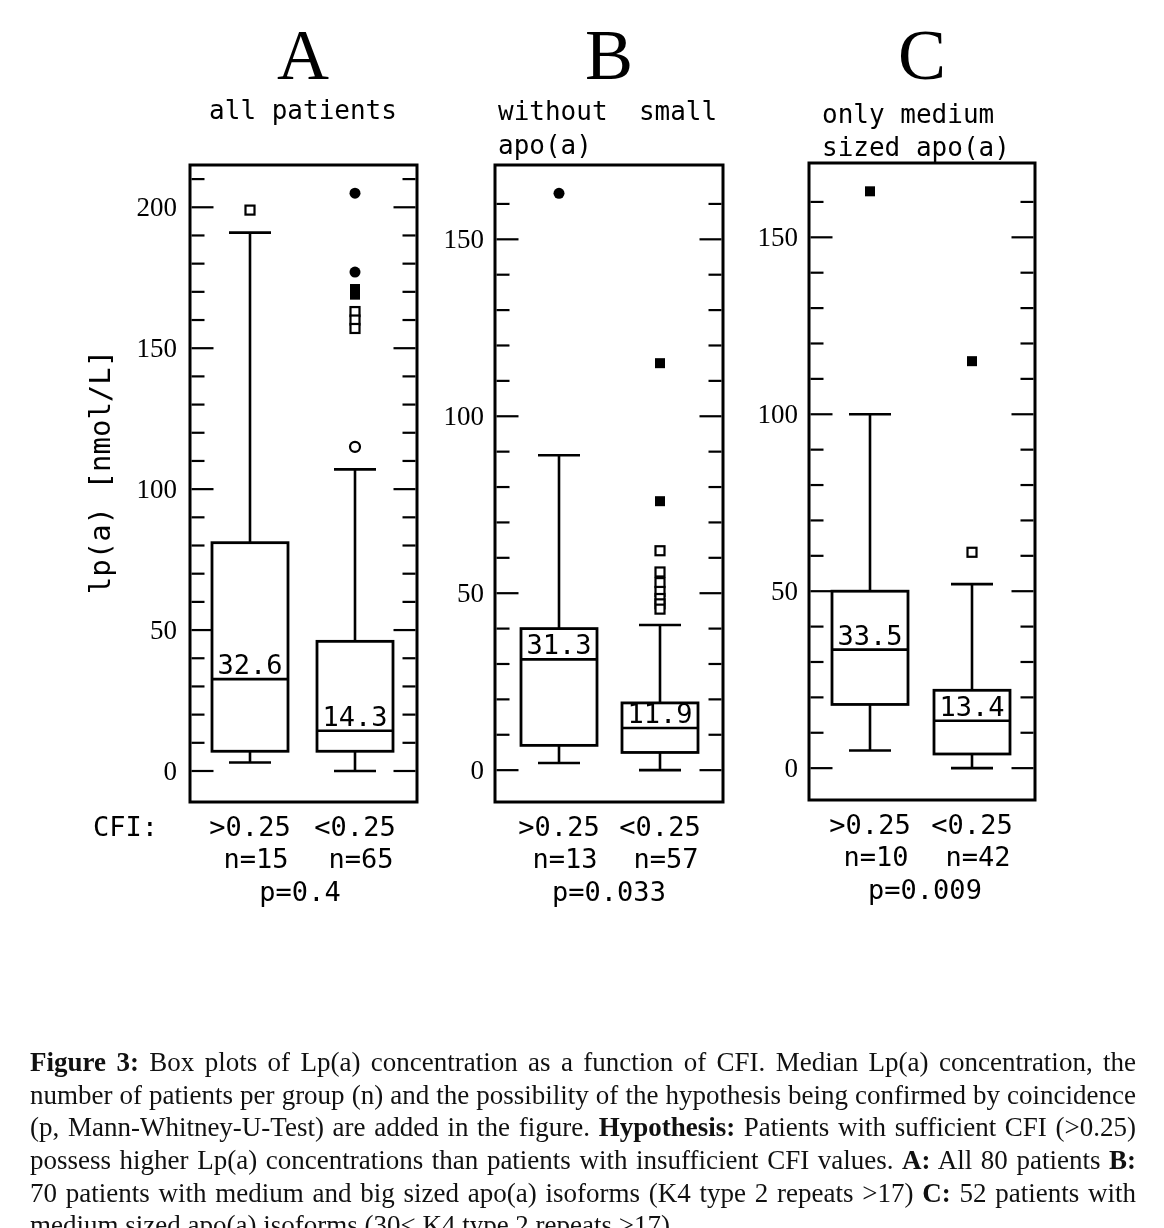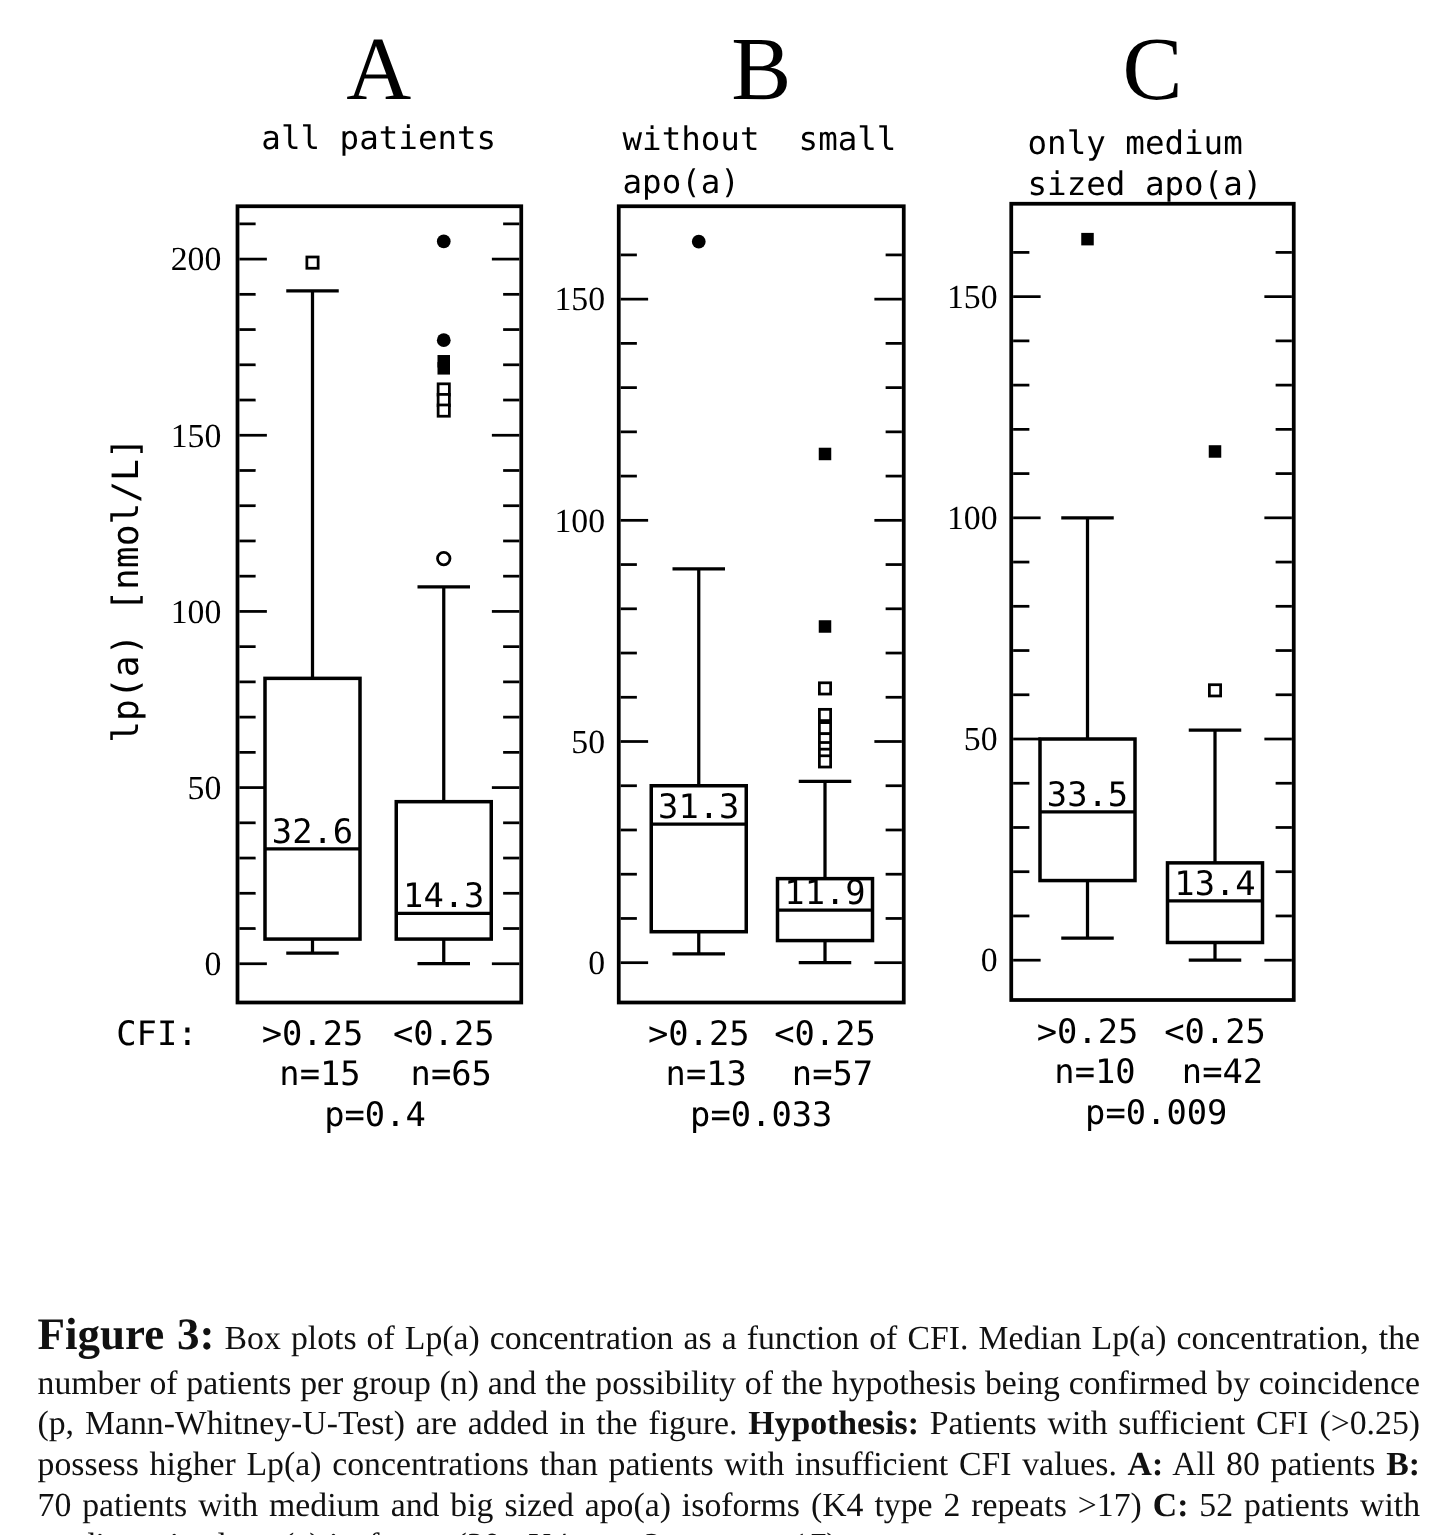--- a/index.html
+++ b/index.html
@@ -6,21 +6,21 @@
   .page{position:relative;width:1164px;height:1228px;background:#ffffff;overflow:hidden;
         font-family:"Liberation Serif",serif;color:#000;}
   .fig-svg{position:absolute;left:0;top:0;}
   svg text{fill:#000;}
   .mono{font-family:"DejaVu Sans Mono",monospace;}
   .serif{font-family:"Liberation Serif",serif;}
   .caption{position:absolute;left:30px;top:1046px;width:1106px;
            font-family:"Liberation Serif",serif;font-size:27px;line-height:1.21;
            text-align:justify;color:#111;}
   .caption strong{font-weight:bold;}
-  .caption .cap-lead{font-size:36px;}
+  .caption .cap-lead{font-size:27px;}
 </style>
 </head>
 <body>
 
 <div class="page">
 
   <svg class="fig-svg" id="figure-svg" width="1164" height="1030" viewBox="0 0 1164 1030">
       <g>
         <text x="303" y="79" class="serif" font-size="72" text-anchor="middle" style="white-space: pre;">A</text>
         <text x="303" y="119" class="mono" font-size="26" text-anchor="middle" style="white-space: pre;">all patients</text>

